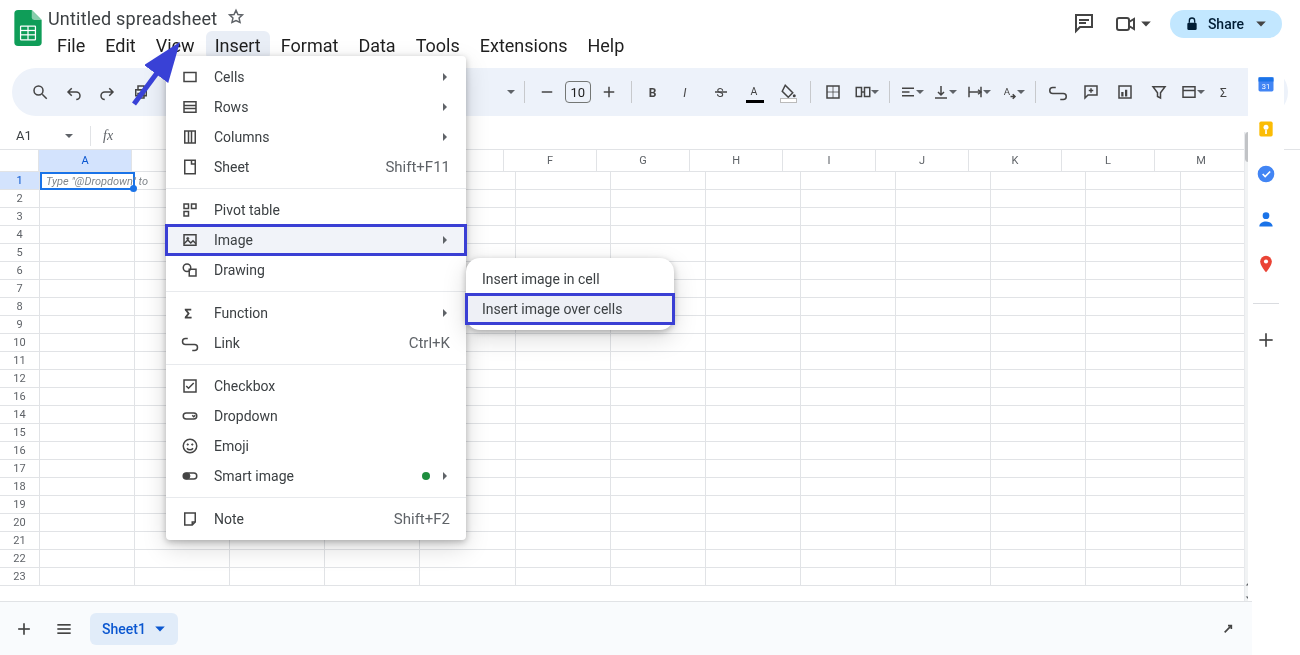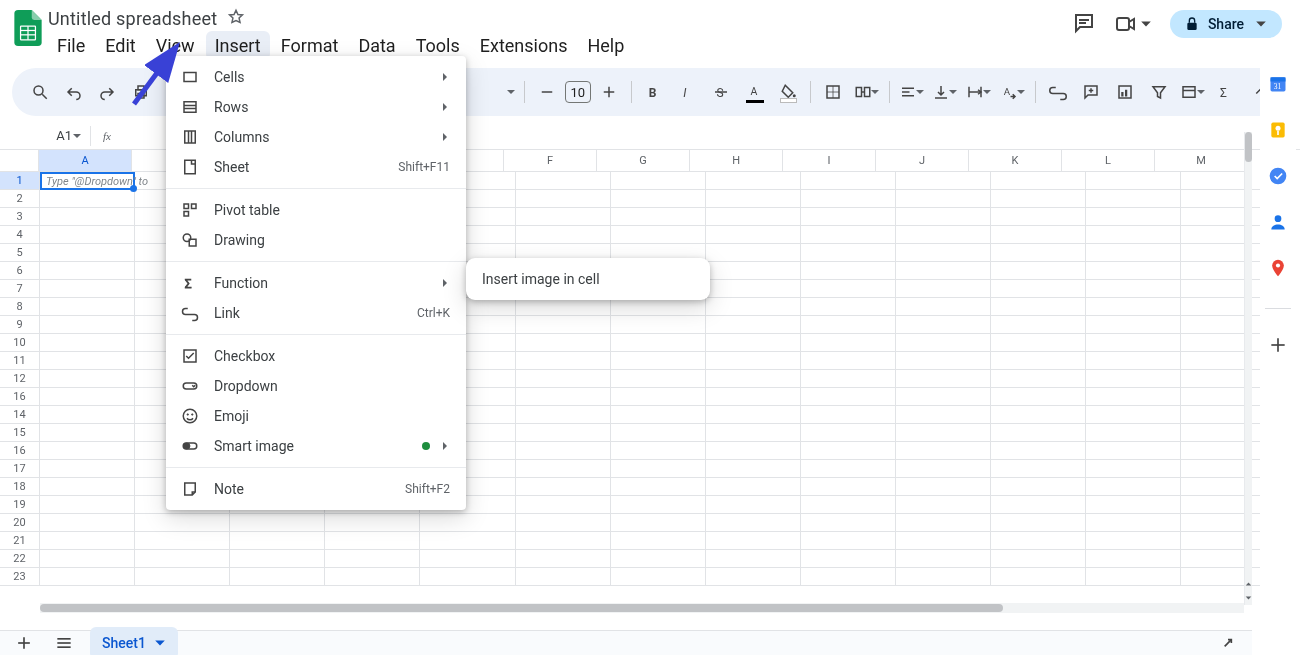--- a/index.html
+++ b/index.html
@@ -76,26 +76,26 @@
     
     position:absolute; left:152px; width:314px; top:0; bottom:0;
   }
 
   
   .fx-row {
     display:flex; align-items:center; height:28px;
     border-bottom:1px solid #e1e3e6; margin-top:6px;
   }
   .name-box {
-    width:90px; display:flex; align-items:center; justify-content:flex-end;
-    padding:0 8px; font-size:13px; color:#3c4043;
+    width:90px; display:flex; align-items:center; justify-content:space-between;
+    padding:0 16px; font-size:13px; color:#3c4043;
   }
   .name-box .caret { width:10px; height:10px; }
   .fx-sep { width:1px; height:20px; background:#e1e3e6; }
-  .fx-label { font-style:italic; font-family:serif; font-size:11px; color:#5f6368; padding:0 10px 0 12px; }
+  .fx-label { font-style:italic; font-family:serif; font-size:14px; color:#5f6368; padding:0 10px 0 12px; }
 
   
   .grid-area { position:relative; height:460px; overflow:hidden; }
   .col-headers {
     display:flex; position:absolute; left:0; top:0; height:22px;
     background:#fff; border-bottom:1px solid #e1e3e6;
     width:1248px;
   }
   .corner { width:40px; border-right:1px solid #e1e3e6; background:#fff;}
   .ch {
@@ -120,31 +120,30 @@
   .a1 {
     position:absolute; left:40px; top:22px; width:95px; height:18px;
     border:2px solid #1a73e8; background:#fff; z-index:2;
     display:flex; align-items:center; padding-left:4px;
     font-size:11px; font-style:italic; color:#80868b; overflow:visible; white-space:nowrap;
   }
   .a1-handle { position:absolute; right:-4px; bottom:-4px; width:7px; height:7px; background:#1a73e8; border-radius:50%; }
 
   
   .side-panel {
-    position:absolute; right:4px; top:64px; bottom:0; width:36px;
+    position:absolute; right:16px; top:64px; bottom:0; width:36px;
     display:flex; flex-direction:column; align-items:center; gap:22px; padding-top:10px;
     background:#fff;
-    font-family:Liberation Serif, serif;
   }
   .sp-icon { width:20px; height:20px; }
   .sp-divider { width:26px; height:1px; background:#dadce0; margin:4px 0;}
 
   
   .sheet-bar {
-    position:absolute; left:0; right:48px; bottom:0; height:25px;
+    position:absolute; left:0; right:48px; bottom:0; height:54px;
     display:flex; align-items:center; padding:11px 10px; gap:12px;
     border-top:1px solid #e1e3e6; background:#f9fbfd;
   }
   .sb-btn { width:28px; height:28px; display:flex; align-items:center; justify-content:center; }
   .sb-btn svg { width:20px; height:20px; fill:#444; }
   .sheet-tab {
     display:flex; align-items:center; gap:8px;
     background:#e1ecf9; color:#0b57d0; font-weight:500;
     height:32px; padding:0 12px; border-radius:6px;
   }
@@ -156,31 +155,31 @@
     background:#fff; border-radius:4px;
     box-shadow:0 2px 6px rgba(0,0,0,.25), 0 8px 24px rgba(0,0,0,.15);
     padding:6px 0; z-index:50;
   }
   .mi {
     display:flex; align-items:center; height:30px; padding:0 16px 0 14px;
     font-size:14px; color:#3c4043; position:relative;
   }
   .mi .mi-icon { width:20px; height:20px; margin-right:14px; display:flex; align-items:center; justify-content:center;}
   .mi .mi-icon svg { width:18px; height:18px; fill:#444; stroke:#444; }
-  .mi .mi-short { margin-left:auto; font-size:12px; color:#5f6368;}
+  .mi .mi-short { margin-left:auto; font-size:15px; color:#5f6368;}
   .mi .mi-arrow { margin-left:auto; }
   .mi .mi-arrow svg{ width:10px; height:10px; fill:#5f6368;}
   .mi-dot { width:8px; height:8px; background:#1e8e3e; border-radius:50%; margin-left:auto; margin-right:10px;}
   .mi-sepline { height:1px; background:#e8eaed; margin:6px 0;}
   .mi.highlight-box { outline:3px solid #3a3fd4; outline-offset:-2px; background:#f1f3f9; }
 
   
   .submenu {
-    position:absolute; left:466px; top:258px; width:244px;
-    background:#fff; border-radius:9px;
+    position:absolute; left:466px; top:258px; width:208px;
+    background:#fff; border-radius:14px;
     box-shadow:0 2px 6px rgba(0,0,0,.25), 0 8px 24px rgba(0,0,0,.15);
     padding:6px 0; z-index:55;
   }
   .smi { height:30px; display:flex; align-items:center; padding:0 16px; font-size:14px; color:#3c4043;}
   .smi.highlight-box { outline:3px solid #3a3fd4; outline-offset:-2px; background:#eef0f6;}
 
   
   .anno-arrow {
     position:absolute; left:126px; top:42px; z-index:60; pointer-events:none;
   }
@@ -979,20 +978,33 @@
   <div class="mi">
     <span class="mi-icon">
         <svg viewBox="0 0 24 24">
           <rect x="4" y="4" width="6" height="6" fill="none" stroke-width="2"></rect>
           <rect x="14" y="4" width="6" height="6" fill="none" stroke-width="2"></rect>
           <rect x="4" y="14" width="6" height="6" fill="none" stroke-width="2"></rect>
         </svg>
       </span>
     <span>Pivot table</span>
   </div>
+  <div class="mi highlight-box">
+    <span class="mi-icon">
+        <svg viewBox="0 0 24 24">
+          <rect x="4" y="5" width="16" height="14" fill="none" stroke-width="2"></rect>
+          <circle cx="9" cy="10" r="1.5"></circle>
+          <path d="M4 17l5-5 4 4 3-3 4 4" fill="none" stroke-width="2"></path>
+        </svg>
+      </span>
+    <span>Image</span>
+    <span class="mi-arrow"><svg viewBox="0 0 10 10">
+          <path d="M3 1l4 4-4 4"></path>
+        </svg></span>
+  </div>
   <div class="mi">
     <span class="mi-icon">
         <svg viewBox="0 0 24 24">
           <circle cx="8" cy="9" r="5" fill="none" stroke-width="2"></circle>
           <rect x="11" y="11" width="9" height="9" fill="none" stroke-width="2"></rect>
         </svg>
       </span>
     <span>Drawing</span>
   </div>
   <div class="mi-sepline"></div>
@@ -1068,20 +1080,23 @@
         </svg>
       </span>
     <span>Note</span>
     <span class="mi-short">Shift+F2</span>
   </div>
 </div>
 
 <div class="submenu">
   <div class="smi">
     <span>Insert image in cell</span>
+  </div>
+  <div class="smi highlight-box">
+    <span>Insert image over cells</span>
   </div>
 </div>
 
 <svg class="anno-arrow" width="60" height="70">
   <defs>
       <marker id="ah" markerWidth="10" markerHeight="10" refX="6" refY="3" orient="auto">
         <path d="M0 0L8 3L0 6z" fill="#3941d6"></path>
       </marker>
     </defs>
   <line x1="8" y1="62" x2="48" y2="8" stroke="#3941d6" stroke-width="5" marker-end="url(#ah)"></line>

